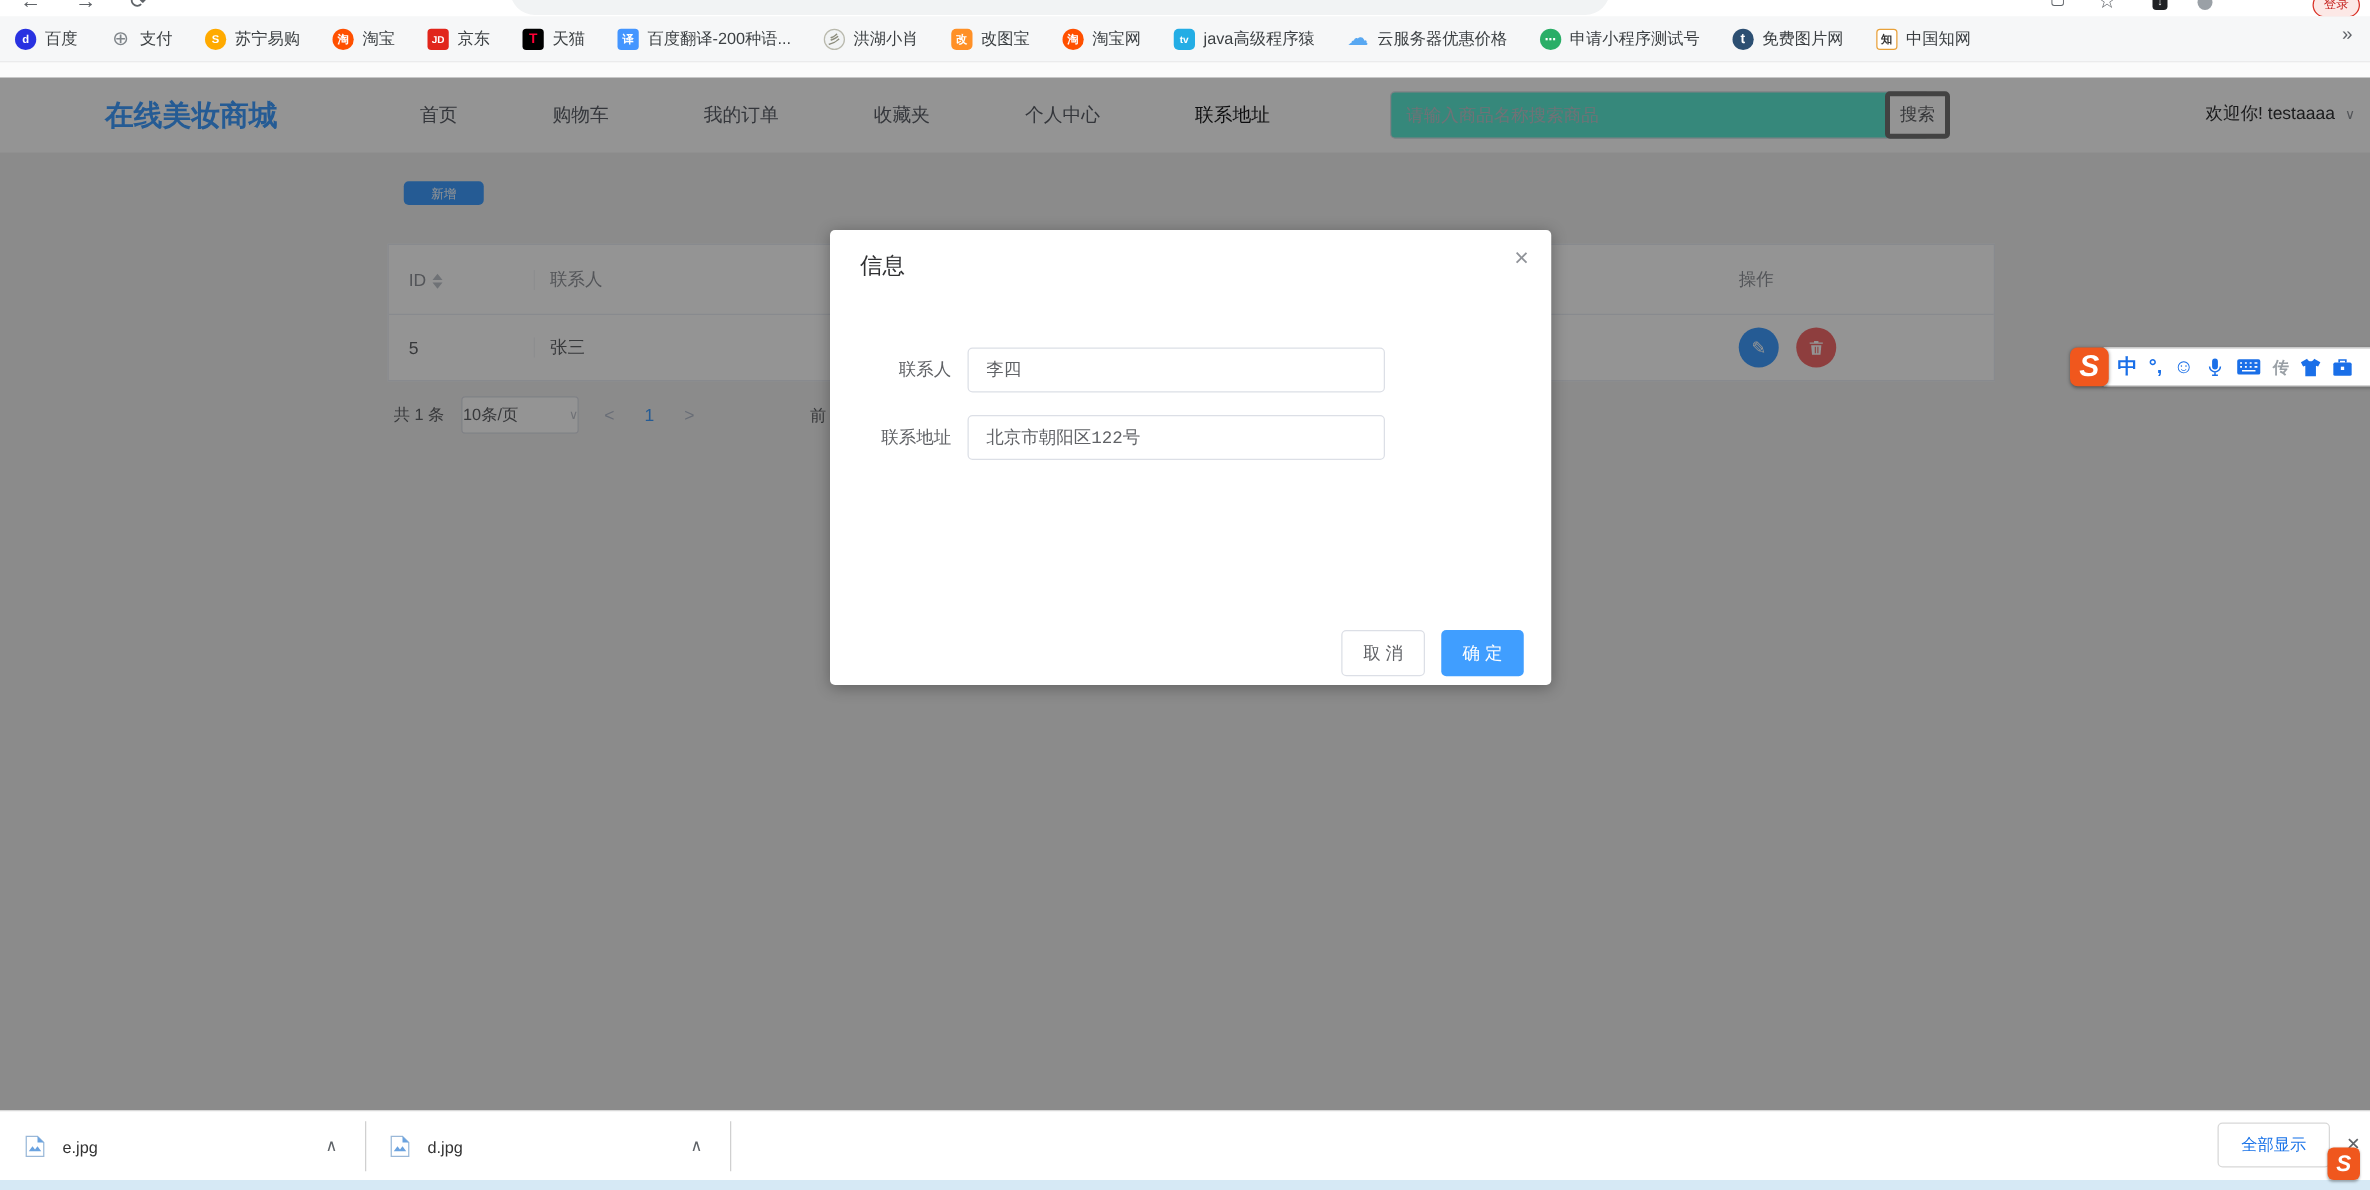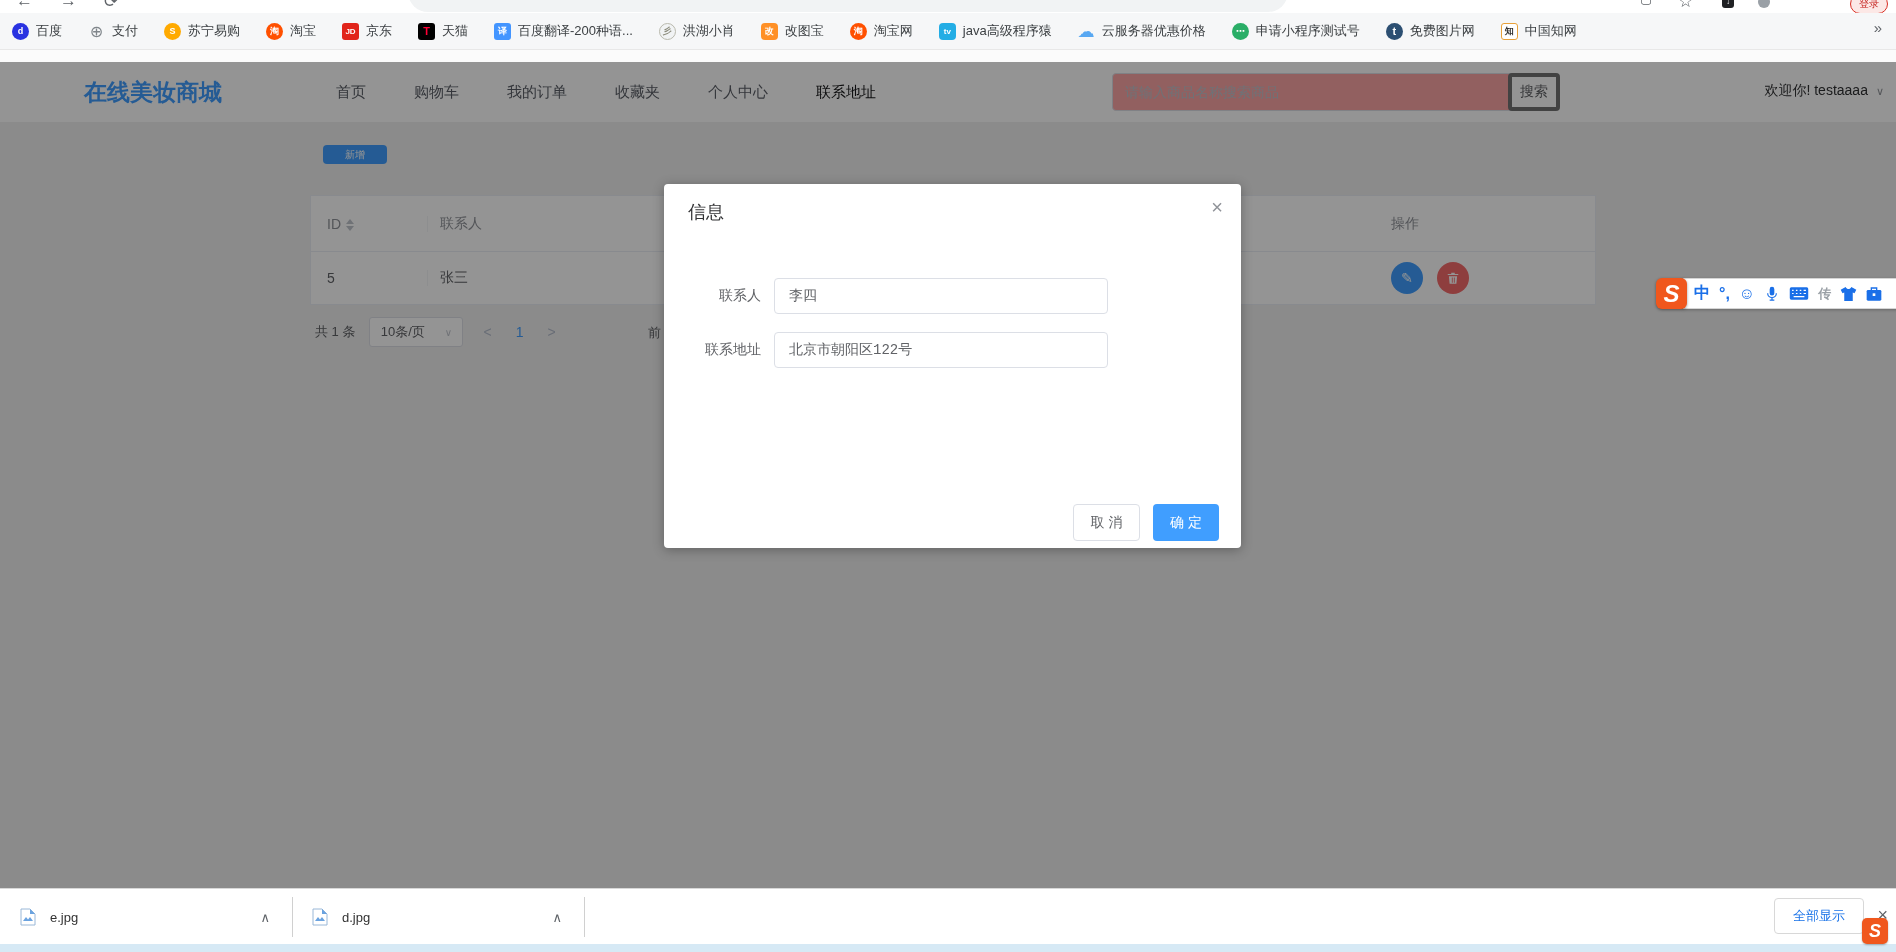--- a/index.html
+++ b/index.html
@@ -20,24 +20,24 @@
   .bm-label{font-size:13px;color:#3c4043;white-space:nowrap}
   .bm-ico{width:17px;height:17px;border-radius:50%;display:flex;align-items:center;justify-content:center;
     font-size:9px;font-weight:bold;box-sizing:border-box}
   #bm-overflow{position:absolute;right:14px;top:6px;color:#5f6368;font-size:15px}
   #white-strip{position:absolute;top:50px;left:0;width:1896px;height:12px;background:#fbfbfb;z-index:10}
 
   
   #page{position:absolute;top:62px;left:0;width:1896px;height:826px;background:#f0f0f0;z-index:1}
   #nav{position:absolute;top:0;left:0;width:1896px;height:60px;background:#fff}
   #brand{position:absolute;left:84px;top:15px;font-size:23px;font-weight:bold;color:#409EFF}
-  #menu{position:absolute;left:336px;top:0;height:60px;display:flex;align-items:center;gap:48px}
+  #menu{position:absolute;left:336px;top:0;height:60px;display:flex;align-items:center;gap:76px}
   .menu-item{font-size:15px;color:#5a5e66;white-space:nowrap}
   .menu-item.active{color:#17181a}
-  #search-box{position:absolute;left:1112px;top:11px;width:432px;height:38px;background:#fca5a5;
+  #search-box{position:absolute;left:1112px;top:11px;width:432px;height:38px;background:#5eead4;
     border:1px solid #dcdfe6;border-radius:4px;box-sizing:border-box}
   #search-box input{border:0;outline:0;background:transparent;width:95%;height:100%;padding:0 12px;font-size:14px;color:#606266}
   #search-box input::placeholder{color:#c0c4cc}
   #search-btn{position:absolute;left:1508px;top:11px;width:52px;height:38px;border:4px solid #737373;border-radius:4px;
     background:#fff;color:#606266;font-size:14px;display:flex;align-items:center;justify-content:center;box-sizing:border-box}
   #welcome{position:absolute;right:12px;top:20px;font-size:14px;color:#303133;display:flex;gap:8px;align-items:center}
   #welcome .caret{color:#909399;font-size:11px}
 
   #add-btn{position:absolute;left:323px;top:83px;width:64px;height:19px;background:#409EFF;border-radius:4px;
     color:#fff;font-size:10px;display:flex;align-items:center;justify-content:center}
@@ -54,21 +54,21 @@
   .sort{display:inline-flex;flex-direction:column;margin-left:5px;vertical-align:middle;line-height:0}
   .sort i{width:0;height:0;border-left:4px solid transparent;border-right:4px solid transparent;display:block}
   .sort .up{border-bottom:5px solid #c0c4cc;margin-bottom:2px}
   .sort .dn{border-top:5px solid #c0c4cc}
   .circle-btn{width:32px;height:32px;border-radius:50%;display:flex;align-items:center;justify-content:center;color:#fff}
   #edit-btn{background:#409EFF;font-size:14px}
   #del-btn{background:#F56C6C}
 
   #pagination{position:absolute;left:315px;top:255px;display:flex;align-items:center;gap:14px;color:#606266;font-size:13px}
   #page-size{width:92px;height:28px;border:1px solid #dcdfe6;border-radius:3px;background:#fff;display:flex;
-    align-items:center;justify-content:center;gap:20px}
+    align-items:center;justify-content:space-between;gap:20px}
   #page-size .caret{color:#c0c4cc;font-size:10px}
   .pg-arrow{color:#b4bccc;font-size:14px;padding:0 6px}
   #pg-current{color:#409EFF;font-size:14px;padding:0 4px}
   #pg-goto{position:absolute;left:648px;top:262px;font-size:13px;color:#606266}
 
   #site-footer{position:absolute;left:0;top:758px;width:1896px;text-align:center;font-size:14px;color:#303133}
 
   
   #mask{position:absolute;top:62px;left:0;width:1896px;height:826px;background:rgba(0,0,0,0.42);z-index:20}
 

